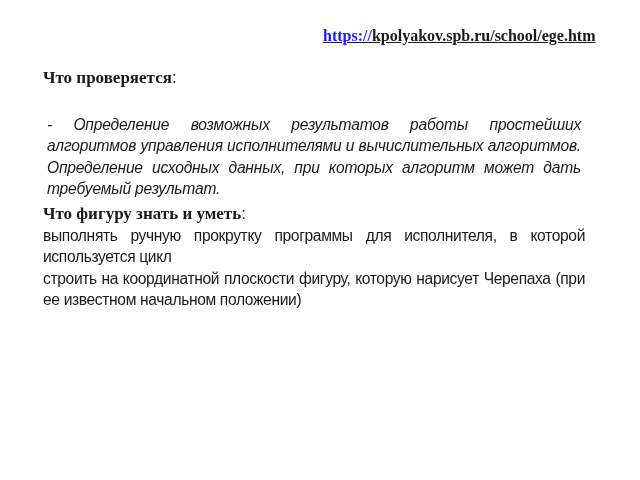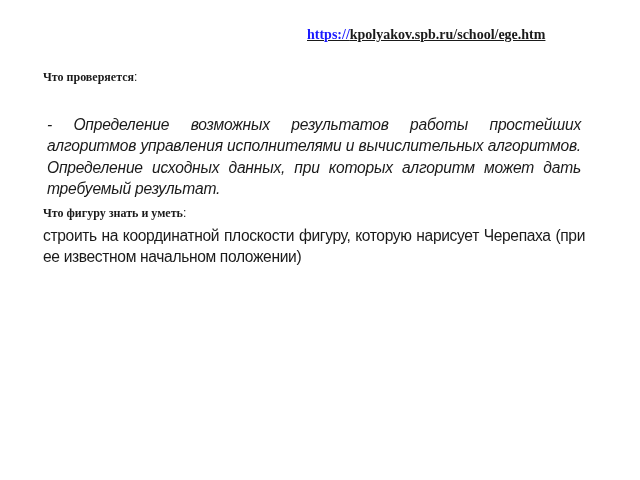--- a/index.html
+++ b/index.html
@@ -10,24 +10,24 @@
     body {
       width: 640px;
       height: 480px;
       position: relative;
       overflow: hidden;
       color: #1a1a1a;
     }
     .url-line {
       position: absolute;
       top: 27px;
-      left: 307px;
+      left: 323px;
       font-family: "Liberation Serif", serif;
       font-weight: bold;
-      font-size: 14px;
+      font-size: 16px;
       text-decoration: underline;
       white-space: nowrap;
       text-align: right;
     }
     .url-scheme { color: #1a1aff; }
     .url-rest { color: #1a1a1a; }
     .content {
       position: absolute;
       left: 43px;
       top: 67px;
@@ -44,21 +44,21 @@
     .topic-label {
       font-family: "Liberation Serif", serif;
       font-weight: bold;
       letter-spacing: 0;
     }
     .heading {
       margin: 0;
       font-family: "Liberation Serif", serif;
       font-weight: bold;
       letter-spacing: 0;
-      font-size: 12px;
+      font-size: 17px;
     }
     .heading .colon { font-weight: normal; font-family: "Liberation Sans", sans-serif; }
     .spacer { height: 21.4px; }
     .item-italic {
       margin: 4px;
       font-style: italic;
       text-align: justify;
       text-align-last: left;
       font-family: "Liberation Sans", sans-serif;
       letter-spacing: -0.2px;
@@ -83,14 +83,15 @@
   </p>
 
   <div class="spacer"></div>
 
   <p class="item-italic">- Определение возможных результатов работы простейших алгоритмов управления исполнителями и вычислительных алгоритмов. Определение исходных данных, при которых алгоритм может дать требуемый результат.</p>
 
   <p class="heading">
     <span>Что фигуру знать и уметь</span><span class="colon">:</span>
   </p>
 
+  <p class="item-plain">выполнять ручную прокрутку программы для исполнителя, в которой используется цикл</p>
   <p class="item-plain">строить на координатной плоскости фигуру, которую нарисует Черепаха (при ее известном начальном положении)</p>
 </div>
 
 </body></html>

